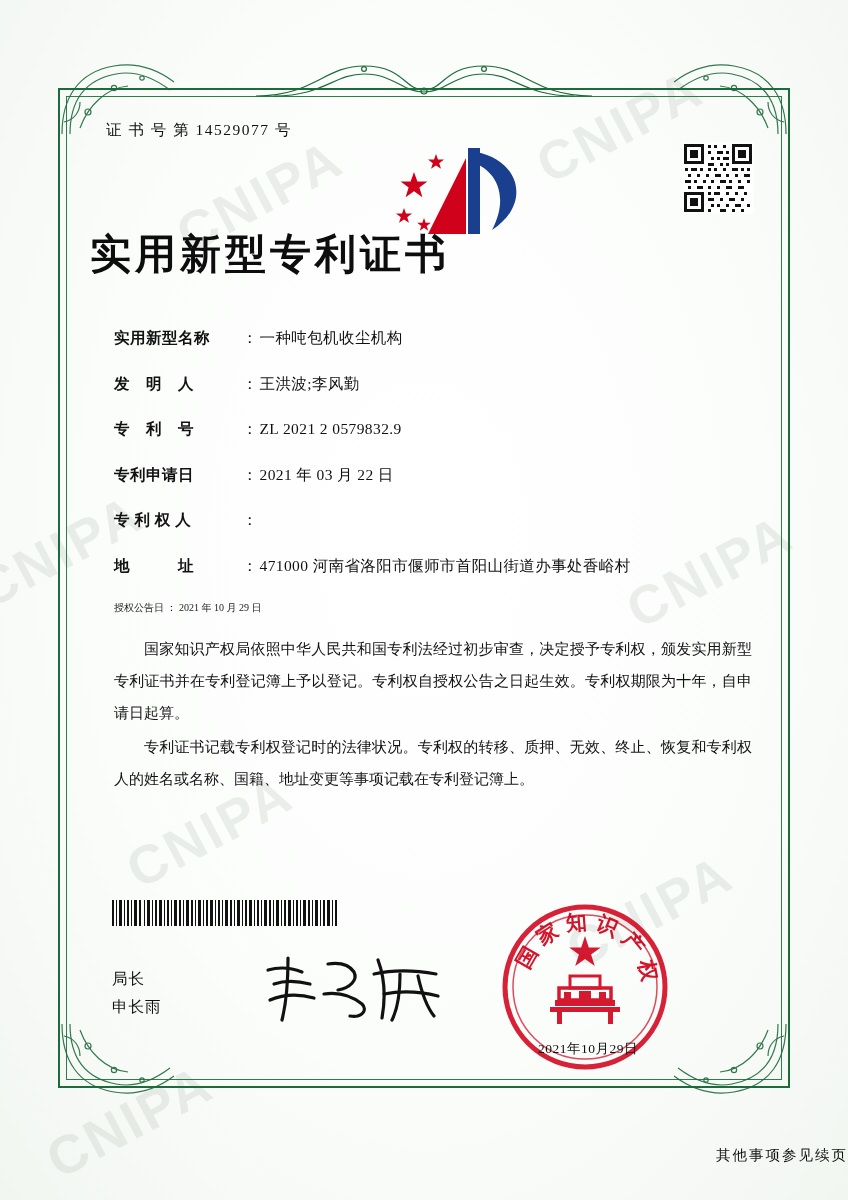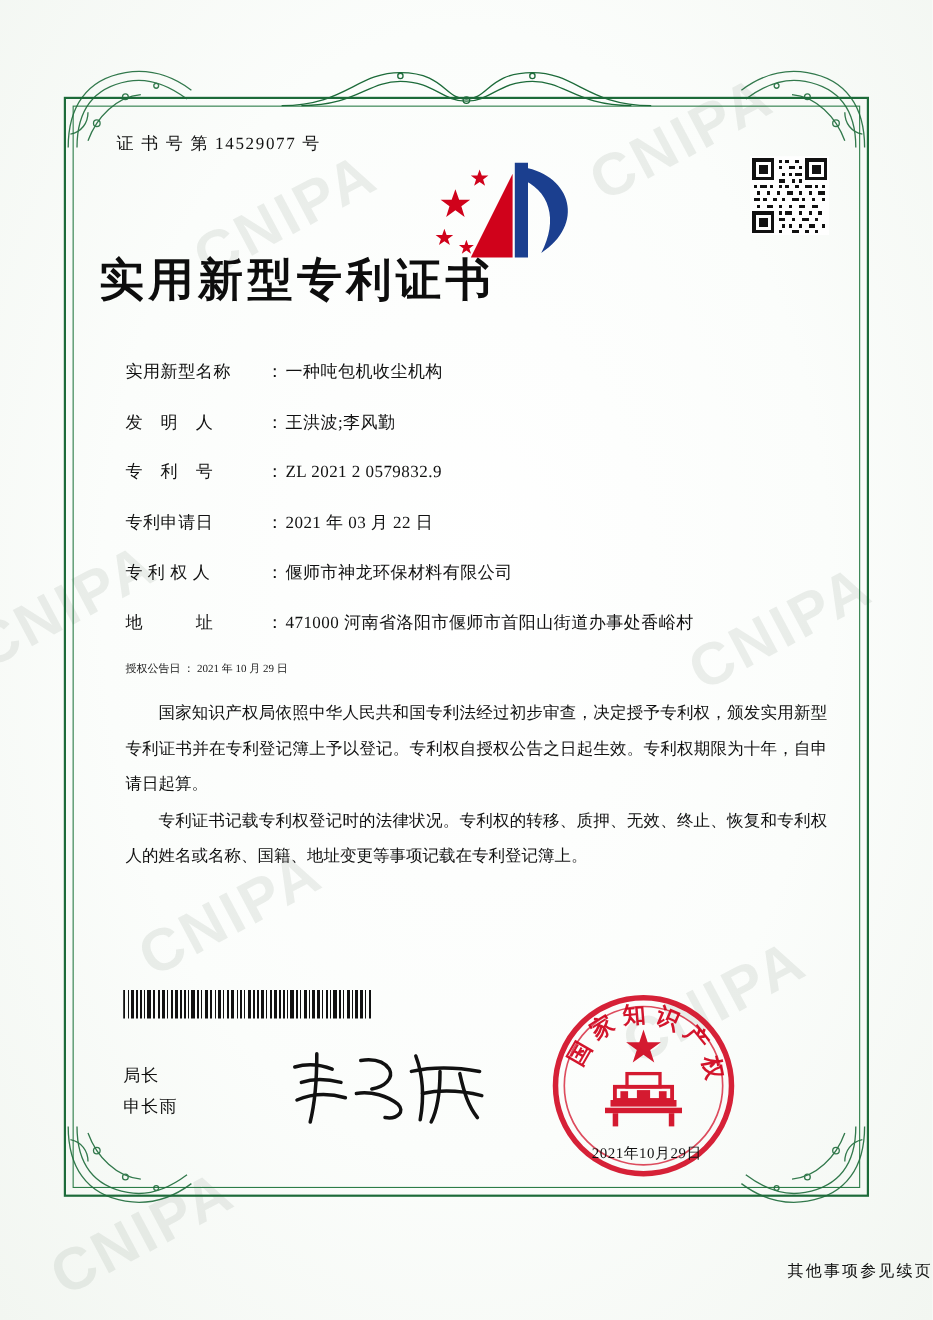--- a/index.html
+++ b/index.html
@@ -136,20 +136,21 @@
     margin-bottom: 24.5px;
     font-size: 15.5px;
     color: #111;
   }
   .field-label {
     width: 126px;
     flex: none;
     letter-spacing: 0.5px;
     display: flex;
     justify-content: space-between;
+    font-weight: bold;
   }
   .field-value {
     letter-spacing: 0.4px;
   }
   .field-sep { margin: 0 2px; }
 
   .grant-row {
     display: flex;
     align-items: baseline;
     font-size: 10px;
@@ -441,21 +442,20 @@
 
       <div class="field-row">
         <span class="field-label">专利申请日</span>
         <span class="field-sep">：</span>
         <span class="field-value">2021 年 03 月 22 日</span>
       </div>
 
       <div class="field-row">
         <span class="field-label">专 利 权 人</span>
         <span class="field-sep">：</span>
-        <span class="field-value">偃师市神龙环保材料有限公司</span>
       </div>
 
       <div class="field-row">
         <span class="field-label">地　　　址</span>
         <span class="field-sep">：</span>
         <span class="field-value">471000 河南省洛阳市偃师市首阳山街道办事处香峪村</span>
       </div>
 
       <div class="grant-row">
         <span class="seg1">

